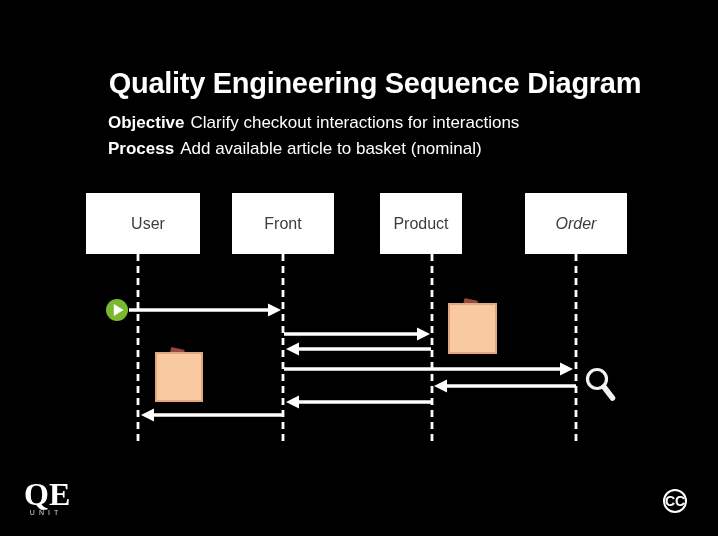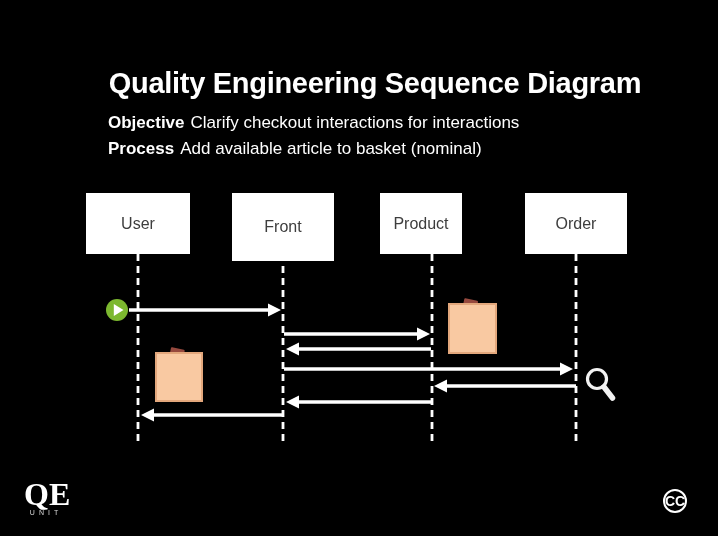--- a/index.html
+++ b/index.html
@@ -54,30 +54,30 @@
       <polygon points="286,402 299,395.5 299,408.5" fill="#ffffff"></polygon>
       <line x1="284" y1="415" x2="150" y2="415" stroke="#ffffff" stroke-width="3.4"></line>
       <polygon points="141,415 154,408.5 154,421.5" fill="#ffffff"></polygon>
       <circle cx="117" cy="310" r="11" fill="#7cb82f"></circle>
       <polygon points="113.8,304 113.8,316 123.5,310" fill="#ffffff"></polygon>
       <circle cx="597" cy="379" r="9.5" fill="none" stroke="#f2f2f2" stroke-width="3.2"></circle>
       <line x1="604" y1="387" x2="612.5" y2="398" stroke="#f2f2f2" stroke-width="5.5" stroke-linecap="round"></line>
     </svg>
 
   <div id="participants">
-      <div class="participant" style="left: 86px; top: 193px; width: 104px; height: 61px;">
+      <div class="participant" style="left: 86px; top: 193px; width: 104px; height: 61px; padding-left: 10px;">
         <span>User</span>
       </div>
-      <div class="participant" style="left: 232px; top: 193px; width: 102px; height: 68px;">
+      <div class="participant" style="left: 232px; top: 193px; width: 102px; height: 61px;">
         <span>Front</span>
       </div>
       <div class="participant" style="left: 380px; top: 193px; width: 82px; height: 61px;">
         <span>Product</span>
       </div>
-      <div class="participant" style="left: 525px; top: 193px; width: 102px; height: 61px;">
+      <div class="participant" style="left: 525px; top: 193px; width: 102px; height: 61px; font-style: italic;">
         <span>Order</span>
       </div>
     </div>
 
   <div class="logo">
     <div class="logo-main">QE</div>
     <div class="logo-sub">UNIT</div>
   </div>
 
   <div class="cc-badge">CC</div>

